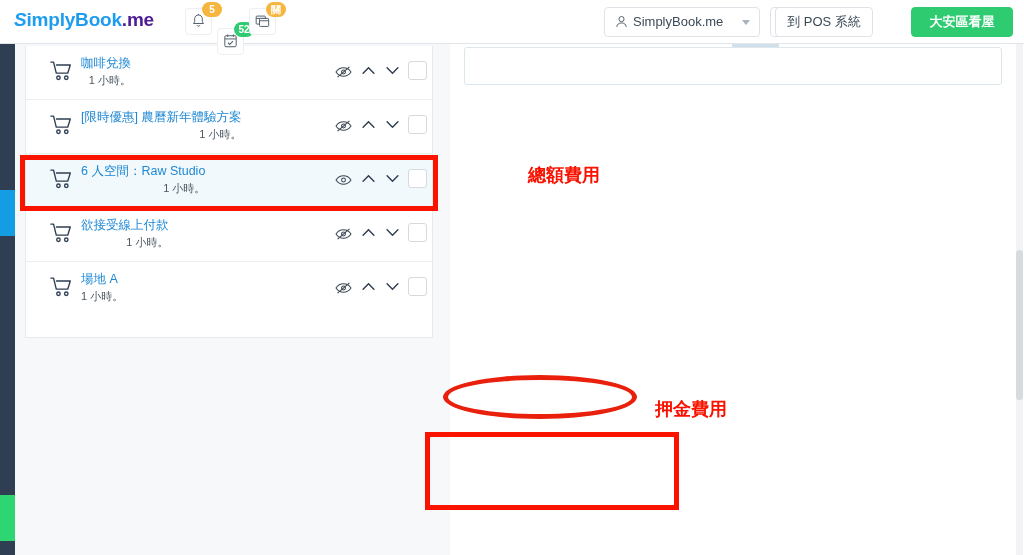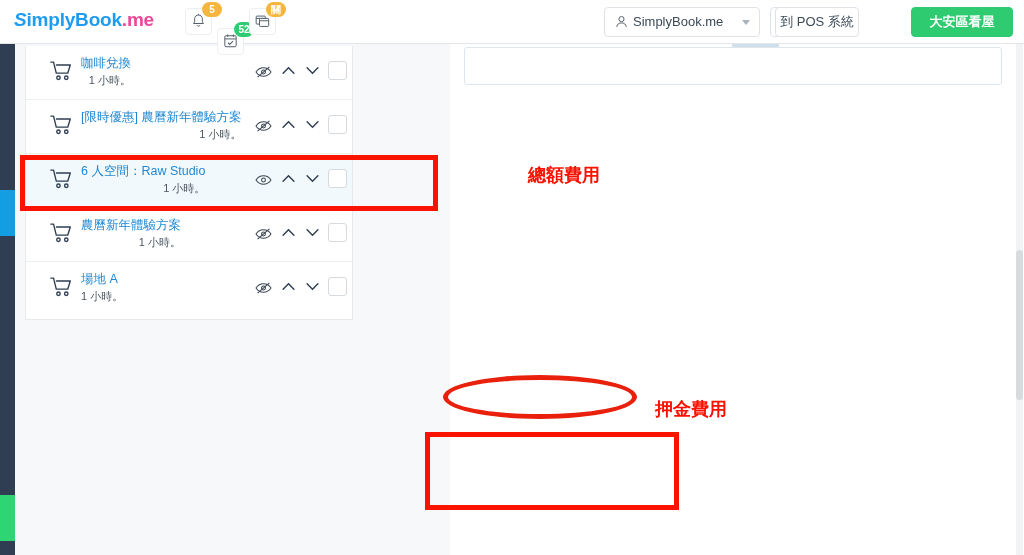--- a/index.html
+++ b/index.html
@@ -33,21 +33,21 @@
     font-weight: bold;
     letter-spacing: -0.2px;
     white-space: nowrap;
   }
   #logo .logo-s {
     color: #1e9cf0;
     font-style: italic;
     font-weight: bold;
   }
   #logo .logo-simply { color: #1e9cf0; margin-top: 24px; }
-  #logo .logo-me { color: #ec4899; }
+  #logo .logo-me { color: #4c1d95; }
 
   .hdr-icon-btn {
     position: absolute;
     top: 8px;
     width: 27px; height: 27px;
     border: 1px solid #eceff2;
     border-radius: 4px;
     background: #fff;
     box-sizing: border-box;
   }
@@ -85,21 +85,21 @@
   #user-menu { left: 604px; width: 156px; text-align: left; padding-left: 28px; }
   #user-menu .person-ic { position: absolute; left: 9px; top: 6px; }
   #user-menu .caret {
     position: absolute; right: 9px; top: 12px;
     width: 0; height: 0;
     border-left: 4px solid transparent;
     border-right: 4px solid transparent;
     border-top: 5px solid #a9b3bd;
   }
   #help-button { left: 770px; width: 30px; }
-  #pos-button  { left: 775px; width: 84px; }
+  #pos-button  { left: 775px; width: 98px; }
   #site-button {
     left: 911px; width: 102px;
     background: #2ecb71;
     border-color: #2ecb71;
     color: #fff;
     font-weight: bold;
   }
 
   
   #left-rail {
@@ -118,26 +118,26 @@
     left: 15px; top: 44px;
     width: 435px; height: 511px;
     background: #f7f8f9;
     box-sizing: border-box;
     overflow: hidden;
     z-index: 5;
   }
   #list-card {
     position: absolute;
     left: 10px; top: 2px;
-    width: 328px;
+    width: 408px;
     background: #fff;
     border: 1px solid #e7eaed;
     border-top: none;
     box-sizing: border-box;
-    padding-bottom: 3px;
+    padding-bottom: 21px;
   }
   .svc-row {
     position: relative;
     height: 54px;
     border-bottom: 1px solid #edf0f2;
     box-sizing: border-box;
   }
   .svc-row:last-child { border-bottom: none; }
   .svc-row.selected { background: #f2f9fc; }
   .svc-cart { position: absolute; left: 24px; top: 15px; }
@@ -492,21 +492,21 @@
       <div class="svc-check"></div>
     </div>
 
     <div class="svc-row">
       <svg class="svc-cart" width="22" height="20" viewBox="0 0 24 22">
         <path d="M0.8 1.2h3l3 12.2h12.6l2.8-9H7" fill="none" stroke="#2f3e52" stroke-width="1.5" stroke-linecap="round" stroke-linejoin="round"></path>
         <circle cx="9.2" cy="18.4" r="1.9" fill="none" stroke="#2f3e52" stroke-width="1.5"></circle>
         <circle cx="17.8" cy="18.4" r="1.9" fill="none" stroke="#2f3e52" stroke-width="1.5"></circle>
       </svg>
       <div class="svc-text">
-        <div class="svc-title">農曆新年體驗方案</div>
+        <div class="svc-title">欲接受線上付款</div>
         <div class="svc-sub">1 小時。</div>
       </div>
       <svg class="svc-eye" width="17" height="14" viewBox="0 0 20 16">
         <path d="M1.2 8S4.4 3 10 3s8.8 5 8.8 5-3.2 5-8.8 5S1.2 8 1.2 8z" fill="none" stroke="#3b4754" stroke-width="1.2"></path>
         <circle cx="10" cy="8" r="2.3" fill="none" stroke="#3b4754" stroke-width="1.2"></circle>
         <path d="M3 14L17 2" stroke="#3b4754" stroke-width="1.3"></path>
       </svg>
       <svg class="svc-up" width="13" height="9" viewBox="0 0 14 10">
         <path d="M1 8l6-6 6 6" fill="none" stroke="#2f3e52" stroke-width="1.6" stroke-linecap="round"></path>
       </svg>

